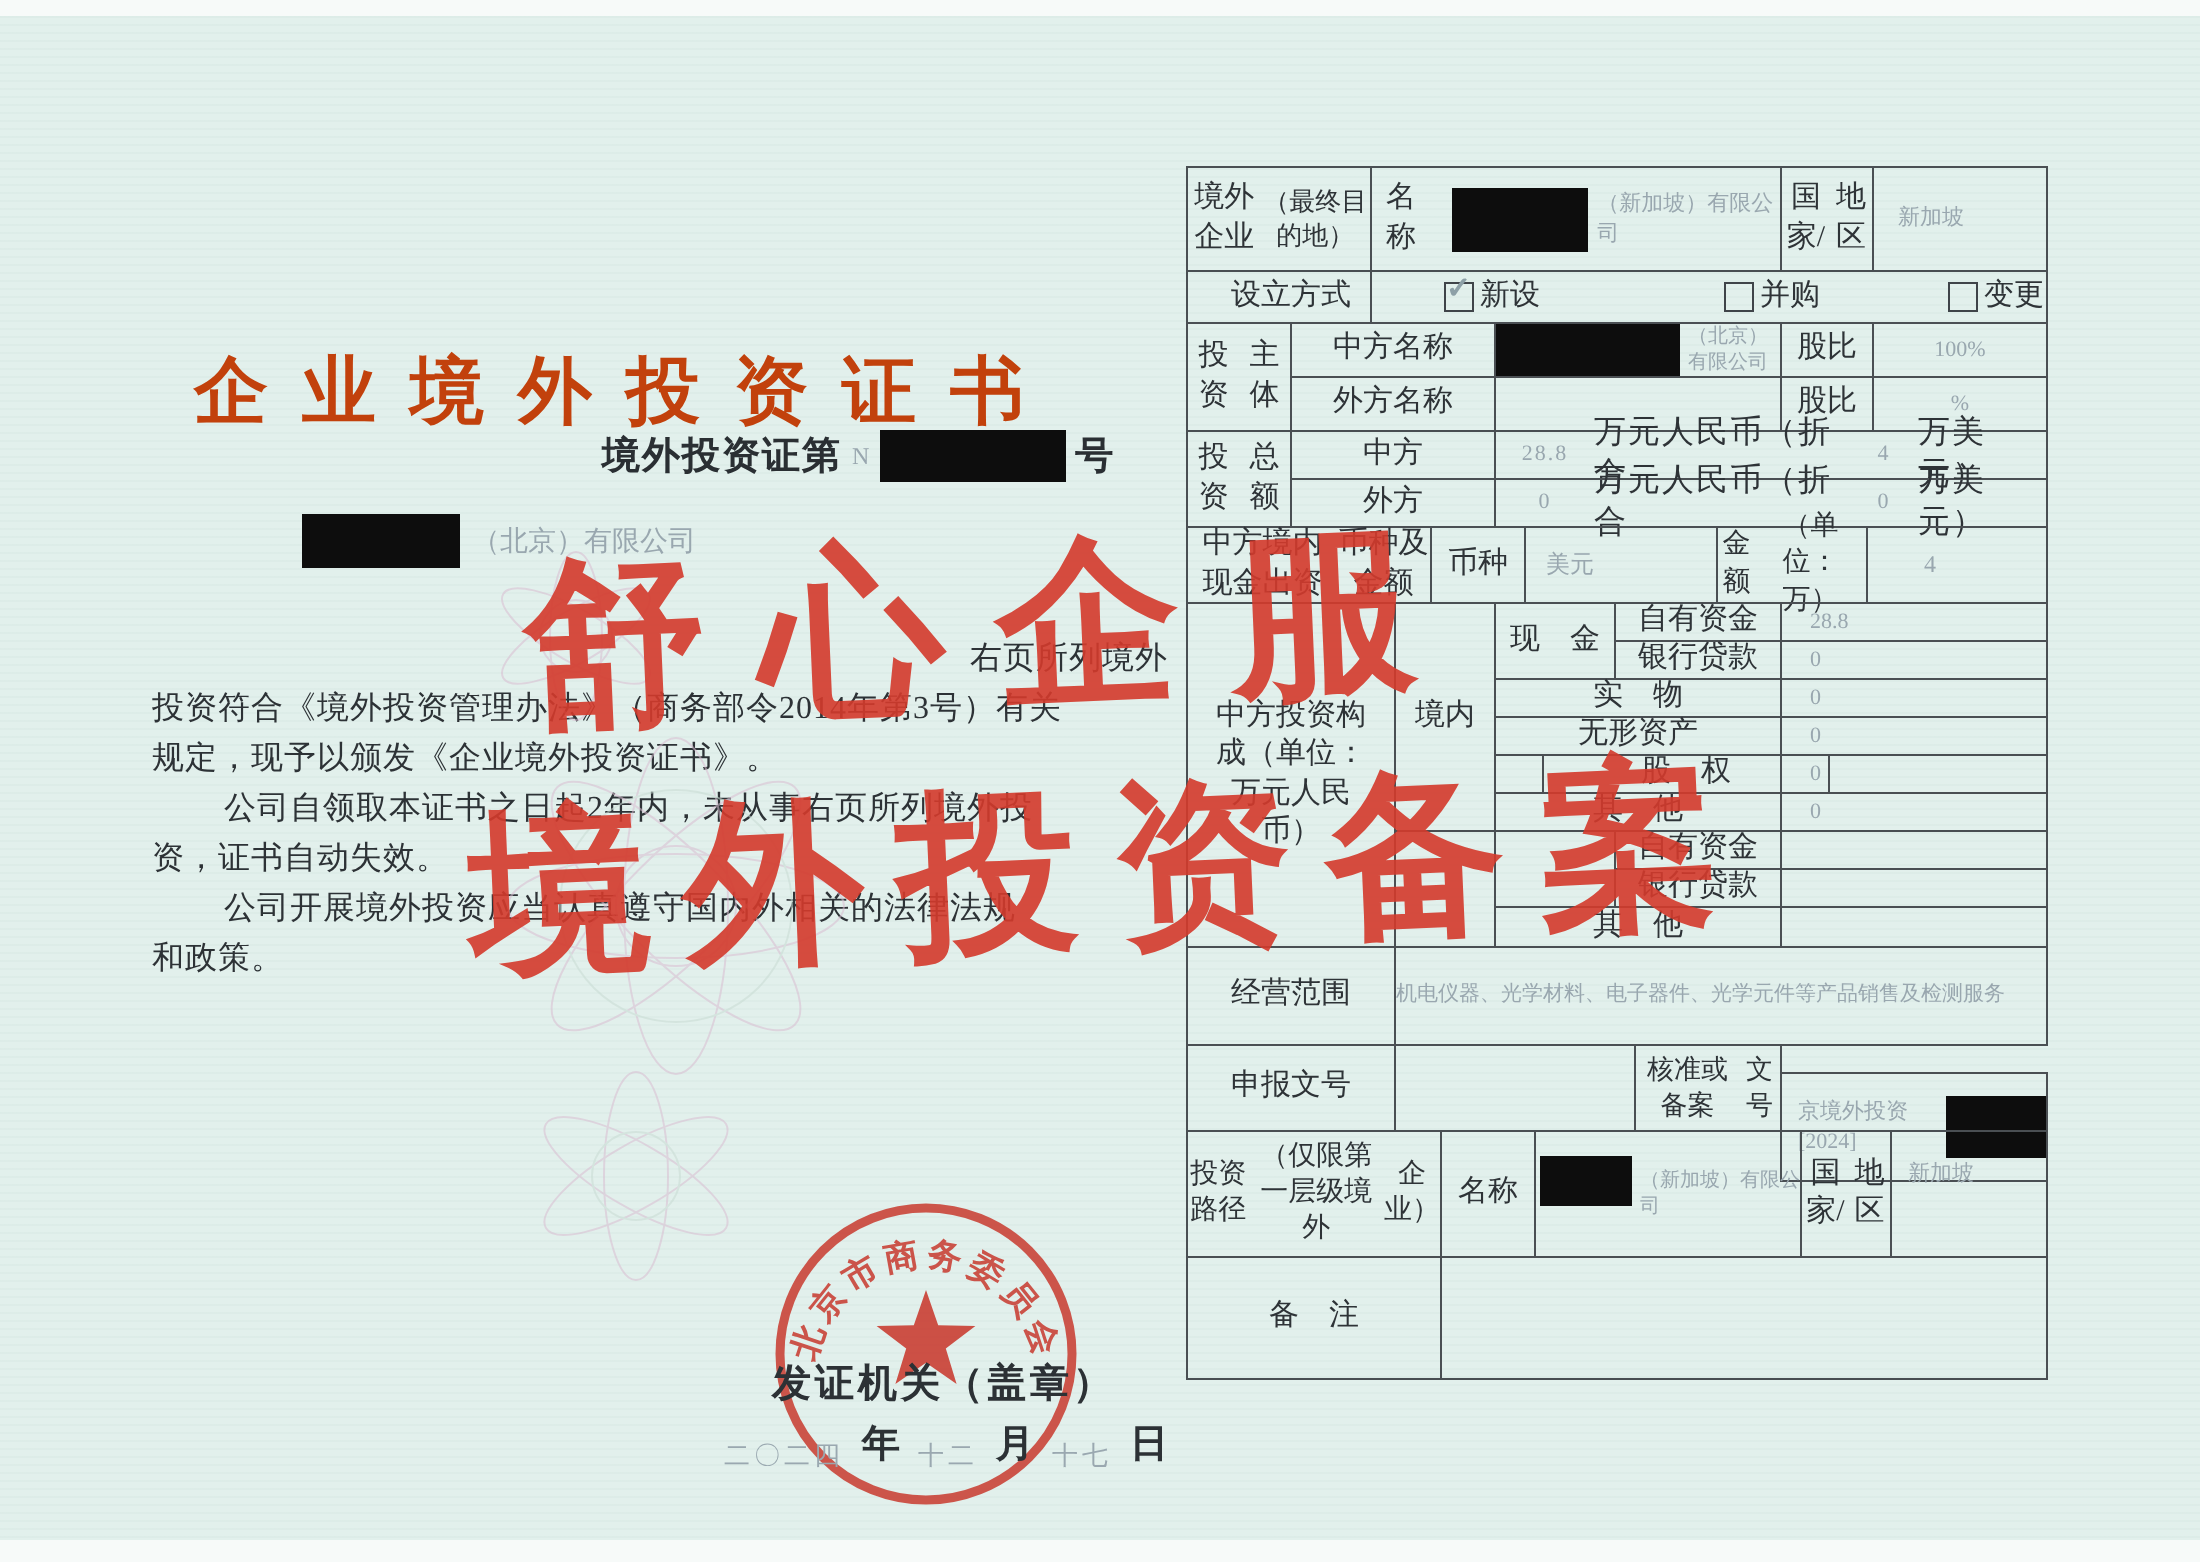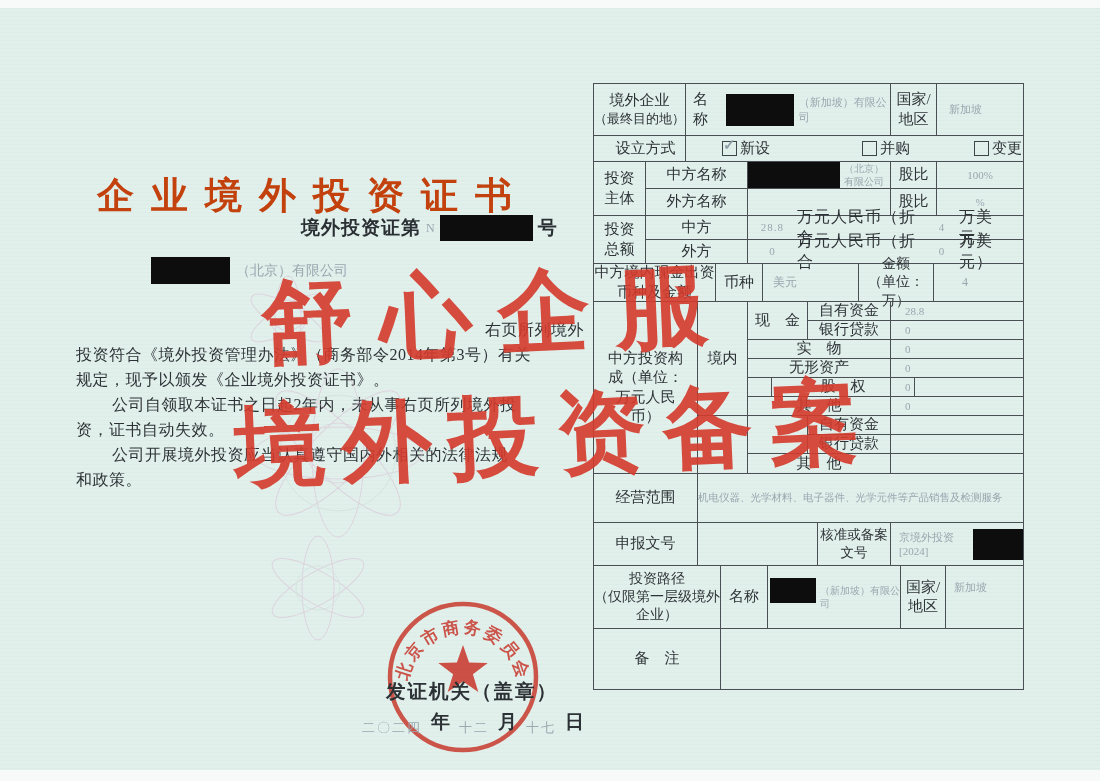--- a/index.html
+++ b/index.html
@@ -6,21 +6,21 @@
   #shot{position:relative;width:1100px;height:781px;overflow:hidden;background:#f7faf9;
         font-family:"Liberation Serif","DejaVu Serif",serif;}
   #paper{position:absolute;left:0;top:8px;width:1100px;height:762px;background:#e2f0ec;
          background-image:repeating-linear-gradient(180deg,rgba(140,175,165,0.06) 0 1px,transparent 1px 4px);}
   .abs{position:absolute;}
   
   .cell{position:absolute;border:1px solid #4a4f53;box-sizing:border-box;display:flex;
         align-items:center;justify-content:center;text-align:center;color:#2e3337;
         font-size:15px;line-height:1.3;background:transparent;}
   .cl{justify-content:flex-start;text-align:left;}
-  .stack{display:flex;flex-direction:column;align-items:center;justify-content:center;}
+  .stack{display:flex;align-items:center;justify-content:space-between;}
   .faint{color:#99a7af;}
   .redact{background:#0d0d0d;display:inline-block;flex:none;}
   .box{position:relative;display:inline-block;width:13px;height:13px;border:1.5px solid #3f4449;flex:none;}
   .chk{position:absolute;top:-6px;left:0px;color:#8da0a7;font-size:15px;font-weight:bold;}
   .wrap{word-break:break-all;padding:0 12px;}
   
   #title{position:absolute;left:97px;top:171px;font-size:37px;font-weight:700;color:#c2410c;
          letter-spacing:17px;white-space:nowrap;}
   #certline{position:absolute;left:301px;top:215px;display:flex;align-items:center;gap:5px;}
   #certline .lbl{font-size:19px;font-weight:700;color:#2a2f33;letter-spacing:1px;}
@@ -287,21 +287,21 @@
   </div>
 
   <div class="cell" style="left:593px;top:522px;width:105px;height:44px;">
     <span>申报文号</span>
   </div>
   <div class="cell" style="left:697px;top:522px;width:121px;height:44px;"></div>
   <div class="cell stack" style="left:817px;top:522px;width:74px;height:44px;font-size:13.5px;">
     <span>核准或备案</span>
     <span>文号</span>
   </div>
-  <div class="cell cl" style="left:890px;top:522px;width:134px;height:44px;padding-left:8px;gap:2px;">
+  <div class="cell cl" style="left:890px;top:536px;width:134px;height:55px;padding-left:8px;gap:2px;">
     <span class="faint small11">京境外投资[2024]</span>
     <span class="redact" style="width:50px;height:31px;"></span>
   </div>
 
   <div class="cell stack" style="left:593px;top:565px;width:128px;height:64px;font-size:14px;">
     <span>投资路径</span>
     <span>（仅限第一层级境外</span>
     <span>企业）</span>
   </div>
   <div class="cell" style="left:720px;top:565px;width:48px;height:64px;">

